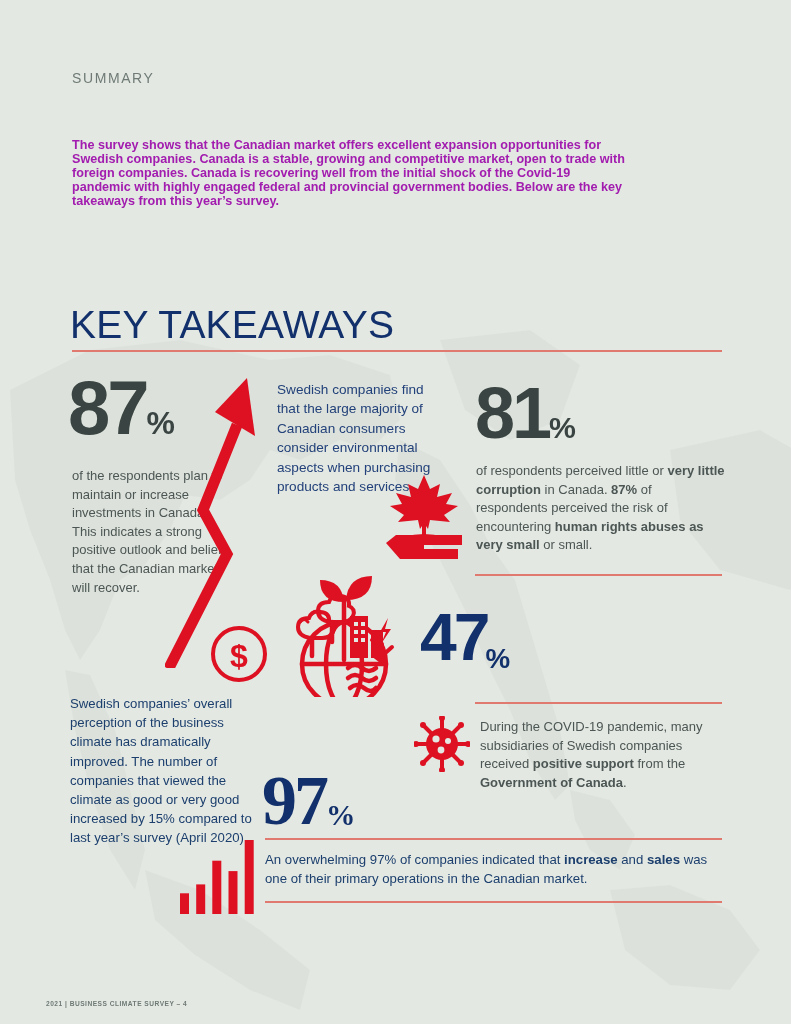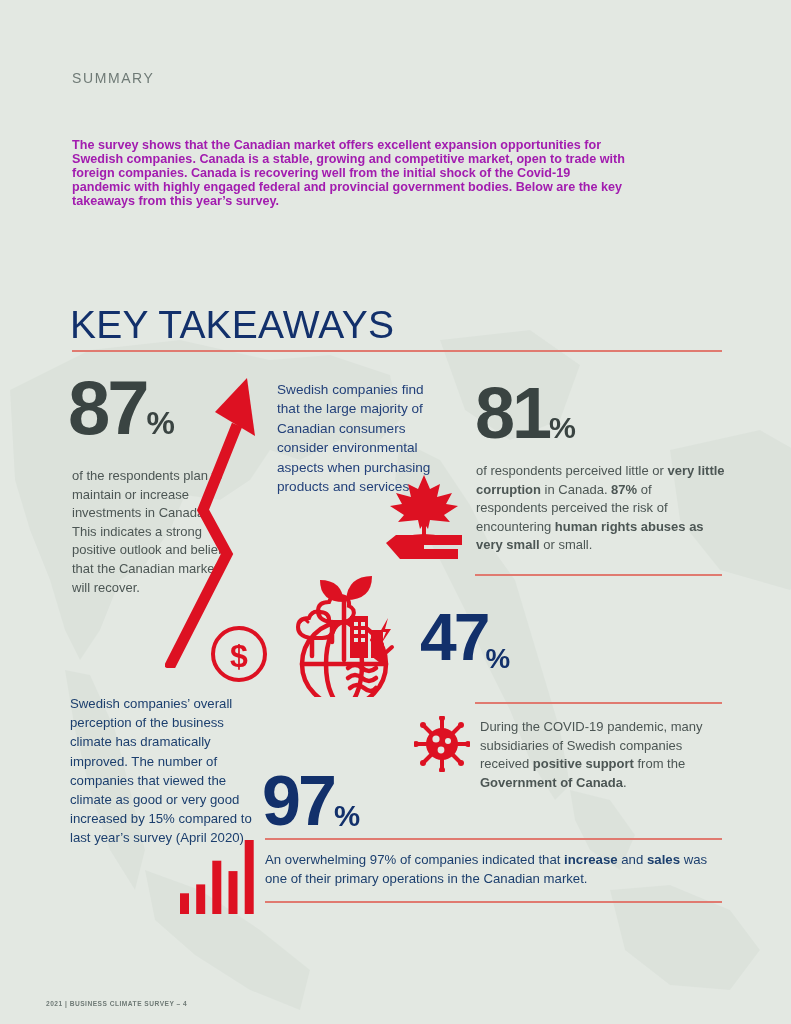--- a/index.html
+++ b/index.html
@@ -48,21 +48,21 @@
   
   .bignum{
     font-weight:bold;letter-spacing:-3px;line-height:1;
     position:absolute;
   }
   .bignum .pct{font-size:.42em;letter-spacing:-1px;}
 
   .n87{left:68px;top:370px;font-size:76px;color:#3a4442;}
   .n81{left:475px;top:377px;font-size:72px;color:#3a4442;}
   .n71{left:420px;top:604px;font-size:66px;color:#12306b;}
-  .n97{left:262px;top:766px;font-size:70px;color:#12306b;}
+  .n97{left:262px;top:766px;font-size:70px;color:#12306b;font-family:Liberation Serif, serif;}
 
   .n71 .pct{display:inline-block;vertical-align:-0.30em;margin-left:-2px;}
   .n97 .pct{vertical-align:-0.05em;}
 
   
   .txt{position:absolute;font-size:13px;line-height:18.6px;}
   .gray{color:#4c5654;}
 
   .t87{left:72px;top:467px;width:158px;}
   .t-swedish{left:277px;top:380px;width:160px;color:#23417a;font-size:13.6px;line-height:19.4px;}

